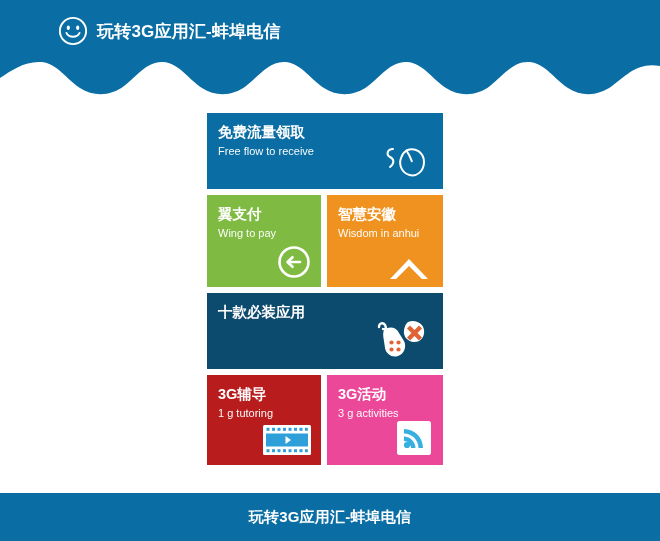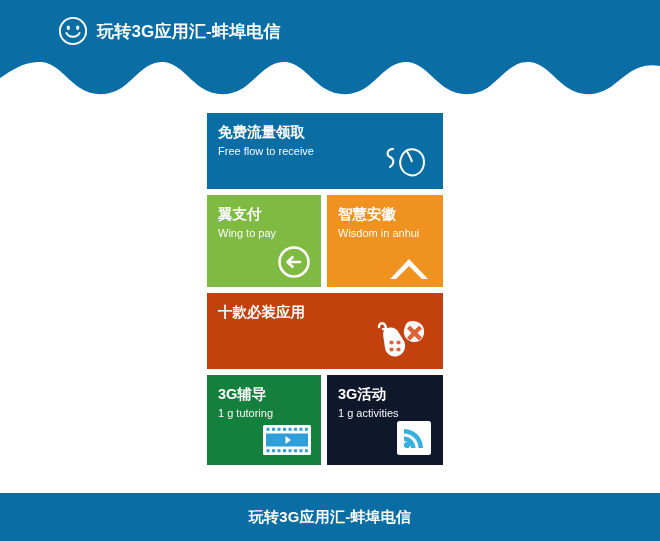--- a/index.html
+++ b/index.html
@@ -89,23 +89,23 @@
   }
   .tile-icon {
     position: absolute;
     display: block;
   }
 
   
   #tile-free-flow      { left: 0px;   top: 0px;   width: 236px; height: 76px;  background: #0a6ea4; }
   #tile-wing-pay       { left: 0px;   top: 82px;  width: 114px; height: 92px;  background: #7fbb42; }
   #tile-wisdom-anhui   { left: 120px; top: 82px;  width: 116px; height: 92px;  background: #f0921f; }
-  #tile-ten-apps       { left: 0px;   top: 180px; width: 236px; height: 76px;  background: #c2410c; }
-  #tile-3g-tutoring    { left: 0px;   top: 262px; width: 114px; height: 90px;  background: #15803d; }
-  #tile-3g-activities  { left: 120px; top: 262px; width: 116px; height: 90px;  background: #0f172a; padding-left: 48px; }
+  #tile-ten-apps       { left: 0px;   top: 180px; width: 236px; height: 76px;  background: #0c4a6e; }
+  #tile-3g-tutoring    { left: 0px;   top: 262px; width: 114px; height: 90px;  background: #b91c1c; }
+  #tile-3g-activities  { left: 120px; top: 262px; width: 116px; height: 90px;  background: #ec4899; padding-left: 48px; }
 
   
   #mouse-icon          { right: 14px;  bottom: 8px;  width: 46px; height: 40px; }
   #circle-arrow-icon   { right: 10px;  bottom: 8px;  width: 34px; height: 34px; }
   #chevron-up-icon     { right: 12px;  bottom: 6px;  width: 44px; height: 26px; }
   #gamepad-icon        { right: 14px;  bottom: 8px;  width: 52px; height: 44px; }
   #filmstrip-icon      { right: 10px;  bottom: 10px; width: 48px; height: 30px; }
   #rss-icon            { right: 12px;  bottom: 10px; width: 34px; height: 34px; }
 
   
@@ -249,21 +249,21 @@
         <rect x="36.5" y="24.2" width="3" height="3"></rect>
         <rect x="42" y="24.2" width="2.8" height="3"></rect>
       </g>
       <path d="M22.5 11 L28 15 L22.5 19 Z" fill="#ffffff"></path>
     </svg>
   </div>
 
   <div class="tile" id="tile-3g-activities">
     <div class="tile-text">
       <div class="tile-title">3G活动</div>
-      <div class="tile-sub">1 g activities</div>
+      <div class="tile-sub">3 g activities</div>
     </div>
     <svg class="tile-icon" id="rss-icon" viewBox="0 0 34 34" xmlns="http://www.w3.org/2000/svg">
       <rect x="0" y="0" width="34" height="34" rx="2.5" fill="#ffffff"></rect>
       <g fill="#35b0e0">
         <circle cx="10" cy="24" r="3.1"></circle>
         <path d="M7 15.5 C13 15.5, 18.5 21, 18.5 27 L14 27 C14 23.4, 10.6 20, 7 20 Z"></path>
         <path d="M7 8 C17.5 8, 26 16.5, 26 27 L21.5 27 C21.5 19, 15 12.5, 7 12.5 Z"></path>
       </g>
     </svg>
   </div>

